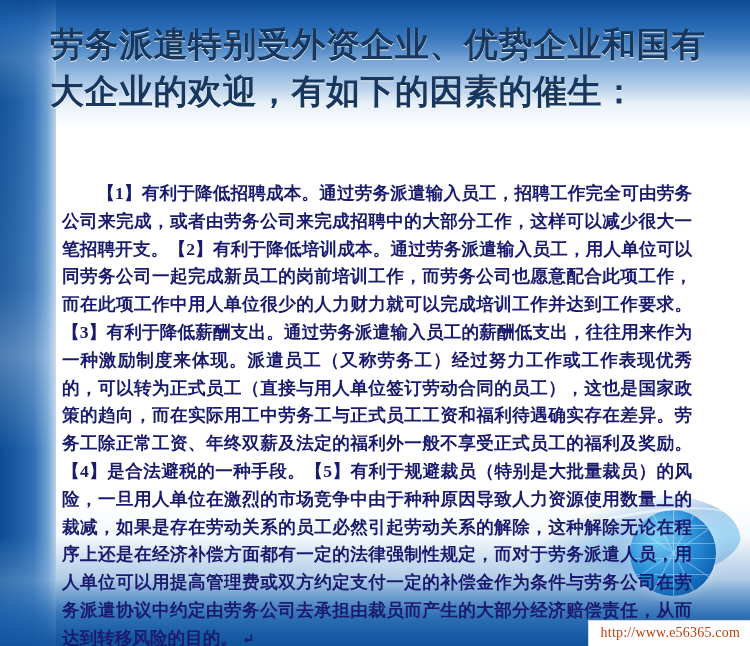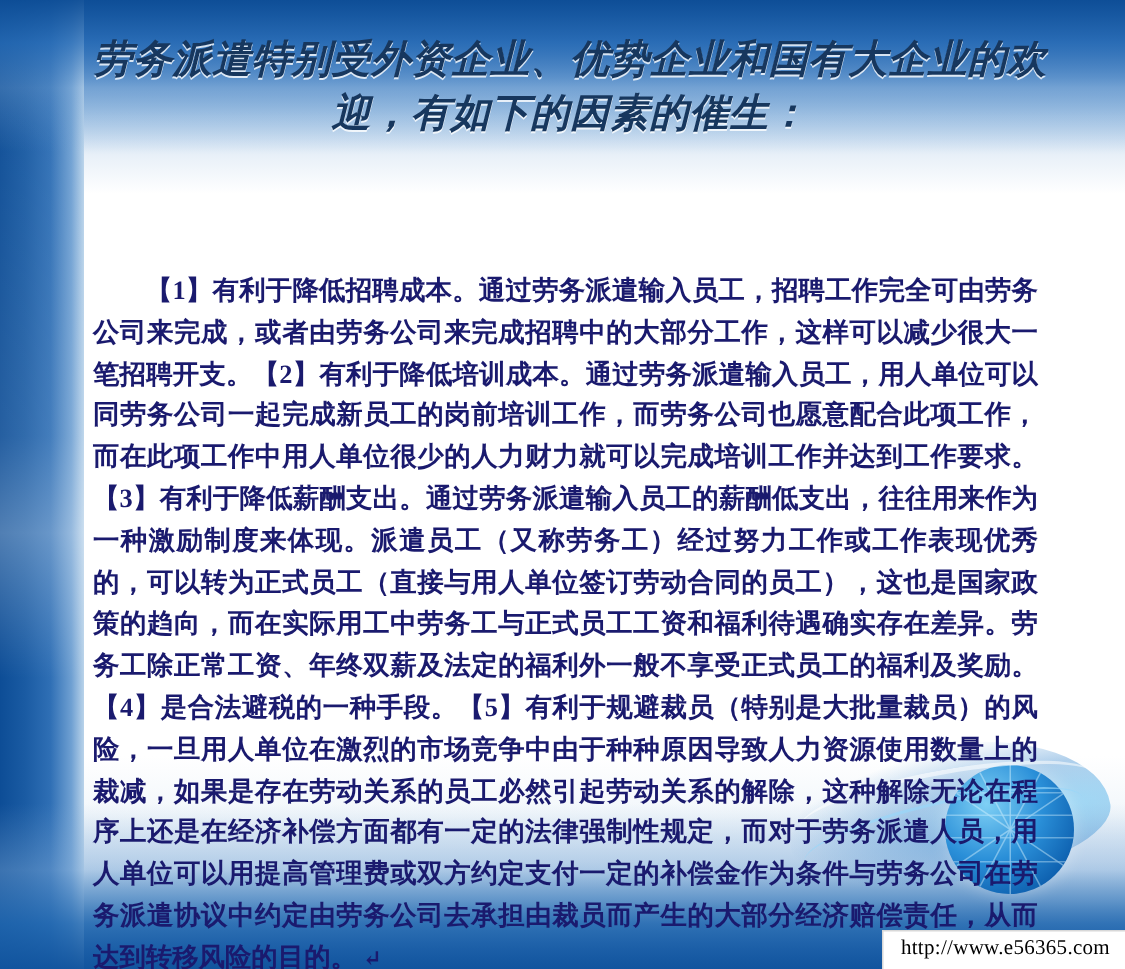--- a/index.html
+++ b/index.html
@@ -153,26 +153,25 @@
     border-radius: 50%;
     transform: rotate(-13deg);
   }
 
   
   .title {
     position: absolute;
     left: 50px;
     top: 22px;
     width: 660px;
-    text-align: center;
+    text-align: left;
     color: #17375e;
     font-family: "Liberation Serif", "DejaVu Serif", serif;
     font-weight: bold;
-    font-style: italic;
-    font-size: 26px;
+    font-size: 34px;
     line-height: 1.38;
     letter-spacing: 0.5px;
     text-shadow: 0 1px 0 rgba(255,255,255,0.8);
   }
 
   
   .body-text {
     position: absolute;
     left: 62px;
     top: 180px;
@@ -193,21 +192,21 @@
     font-size: 15px;
     padding-left: 4px;
   }
 
   
   .url-box {
     position: absolute;
     right: 0;
     bottom: 0;
     background: #ffffff;
-    color: #000000;
+    color: #c2410c;
     font-family: "Liberation Serif", serif;
     font-size: 14px;
     padding: 4px 10px 5px 12px;
     letter-spacing: 0.2px;
     border-left: 1px solid #d8d8d8;
     border-top: 1px solid #d8d8d8;
   }
 </style>
 </head>
 <body>

